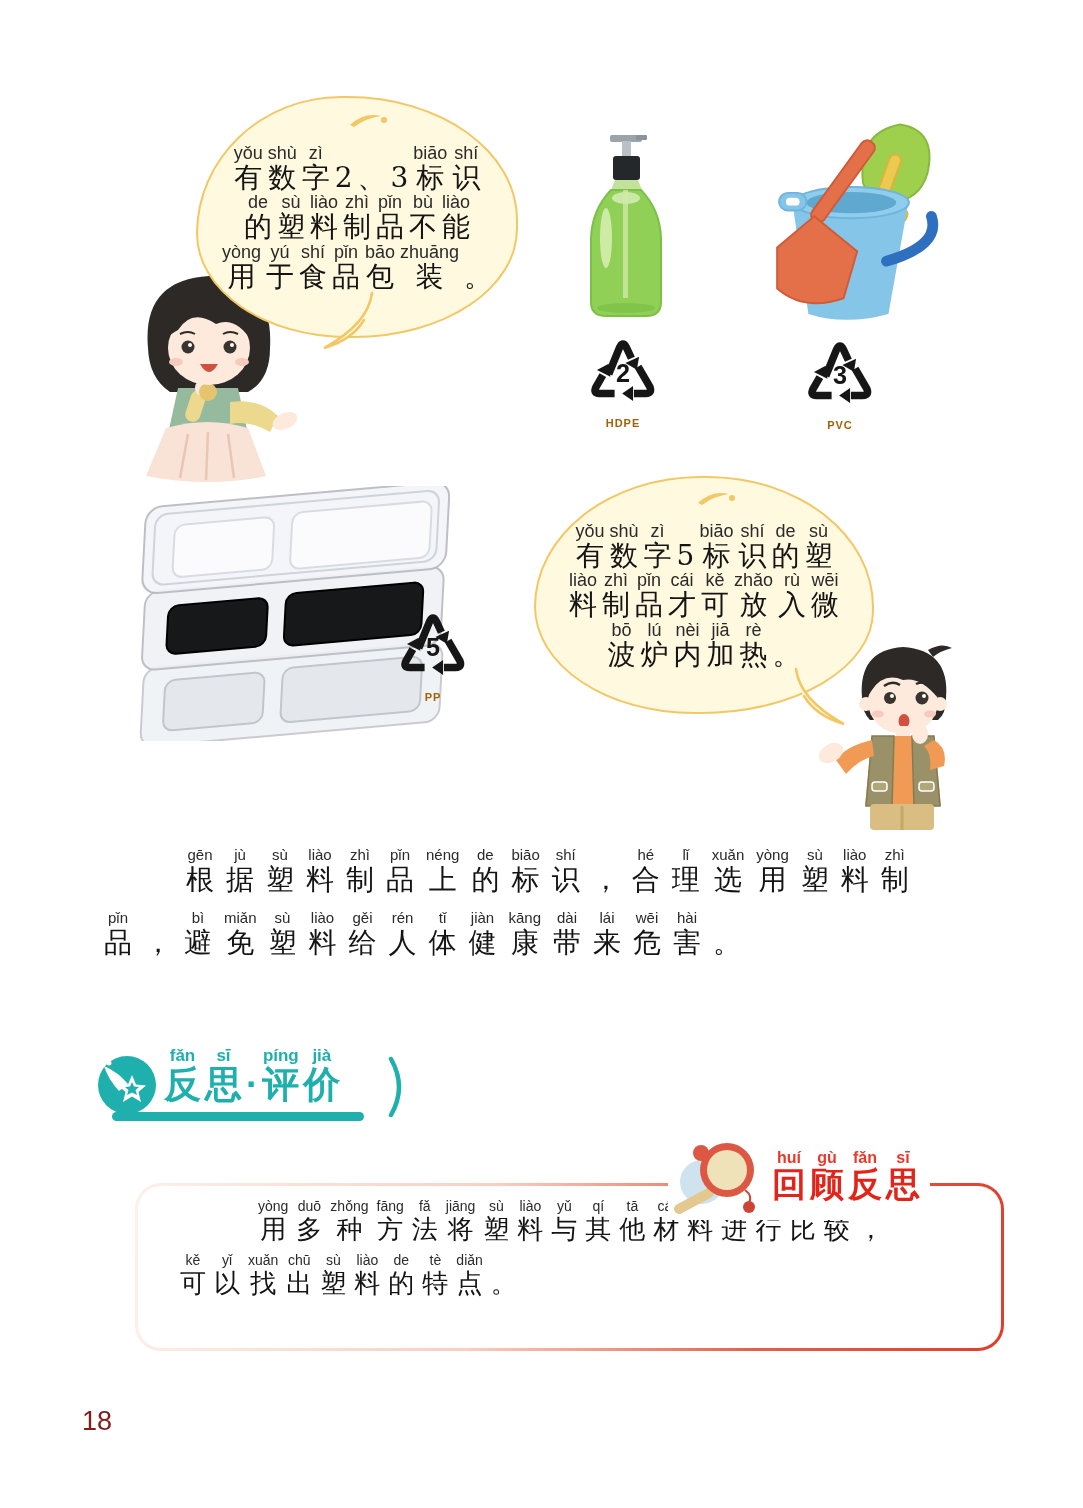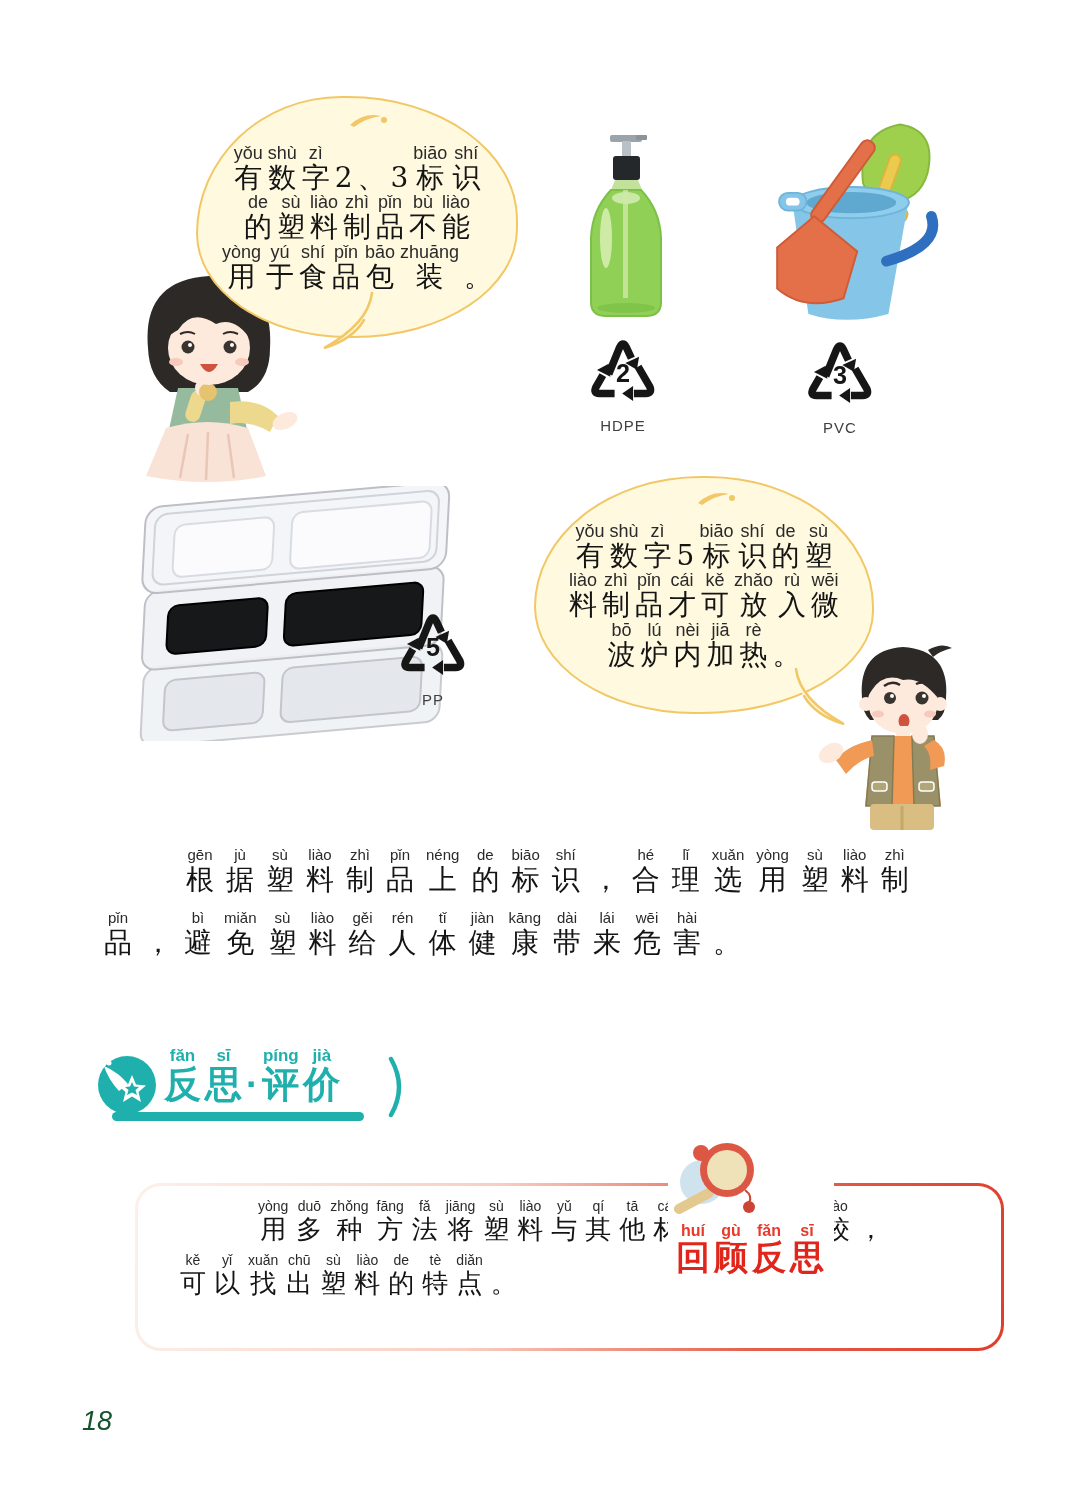--- a/index.html
+++ b/index.html
@@ -32,21 +32,21 @@
   .para .hz { font-size:28px; }
   .para-line { white-space:nowrap; }
   .indent80 { padding-left:82px; }
   .para-line + .para-line { margin-top:6px; }
 
   
   .recycle-block { position:absolute; text-align:center; }
   .rc { stroke:#161616; stroke-width:9; fill:none; }
   .rcf { fill:#161616; }
   .rcn { font:bold 30px "Liberation Sans", sans-serif; fill:#161616; text-anchor:middle; }
-  .recycle-code { font-weight:normal; font-size:15px; letter-spacing:1px; color:#404040; margin-top:1px; }
+  .recycle-code { font-weight:bold; font-size:11px; letter-spacing:1px; color:#a16207; margin-top:1px; }
 
   
   .sec-header { position:absolute; left:96px; top:1046px; width:330px; height:86px; }
   .sec-underbar { position:absolute; left:16px; top:66px; width:252px; height:9px;
                   background:#1FB0AD; border-radius:5px; }
   .sec-icon { position:absolute; left:0; top:8px; }
   .sec-title { position:absolute; left:66px; top:0; }
   .sec-title .rpair { margin:0 2px; }
   .sec-title .py { color:#1FB0AD; font-size:17px; font-weight:bold; height:19px; line-height:19px; }
   .sec-title .hz { font-family:"Liberation Sans", sans-serif; font-weight:bold; font-size:37px;
@@ -58,29 +58,29 @@
                  border-radius:26px; border:3px solid transparent;
                  background:linear-gradient(#fff,#fff) padding-box,
                    linear-gradient(100deg,#fdf0ea 0%,#f8cfc2 40%,#e4604b 72%,#de3f2b 100%) border-box; }
   .reflect-text { position:absolute; left:38px; top:12px; right:20px; }
   .reflect-text .rpair { margin:0 4px; }
   .reflect-text .py { font-size:14px; }
   .reflect-text .hz { font-size:26px; }
   .indent75 { padding-left:78px; }
   .reflect-line + .reflect-line { margin-top:7px; }
 
-  .reflect-badge { position:absolute; left:668px; top:1134px; display:flex; align-items:flex-start;
-                   gap:4px; background:#ffffff; padding:0 8px 2px 6px; z-index:4;flex-direction:column; }
+  .reflect-badge { position:absolute; left:668px; top:1134px; display:flex; align-items:center;
+                   gap:4px; background:#ffffff; padding:0 8px 2px 6px; z-index:4; }
   .badge-title .rpair { margin:0 2px; }
   .badge-title .py { color:#E8392B; font-size:16px; font-weight:bold; height:18px; line-height:18px; }
   .badge-title .hz { font-family:"Liberation Sans", sans-serif; font-weight:900; font-size:34px;
                      color:#E2251A; line-height:1.05; }
 
-  .page-number { position:absolute; left:82px; top:1406px; font-size:27px; font-style:italic;
-                 color:#14532d; }
+  .page-number { position:absolute; left:82px; top:1406px; font-size:27px; 
+                 color:#7f1d1d; }
 
   .abs { position:absolute; }
 </style>
 </head>
 <body>
 
 <div class="page">
 
   <div class="bubble bubble1">
     <svg class="crescent" style="left:150px; top:12px;" width="40" height="20" viewBox="0 0 40 20">

